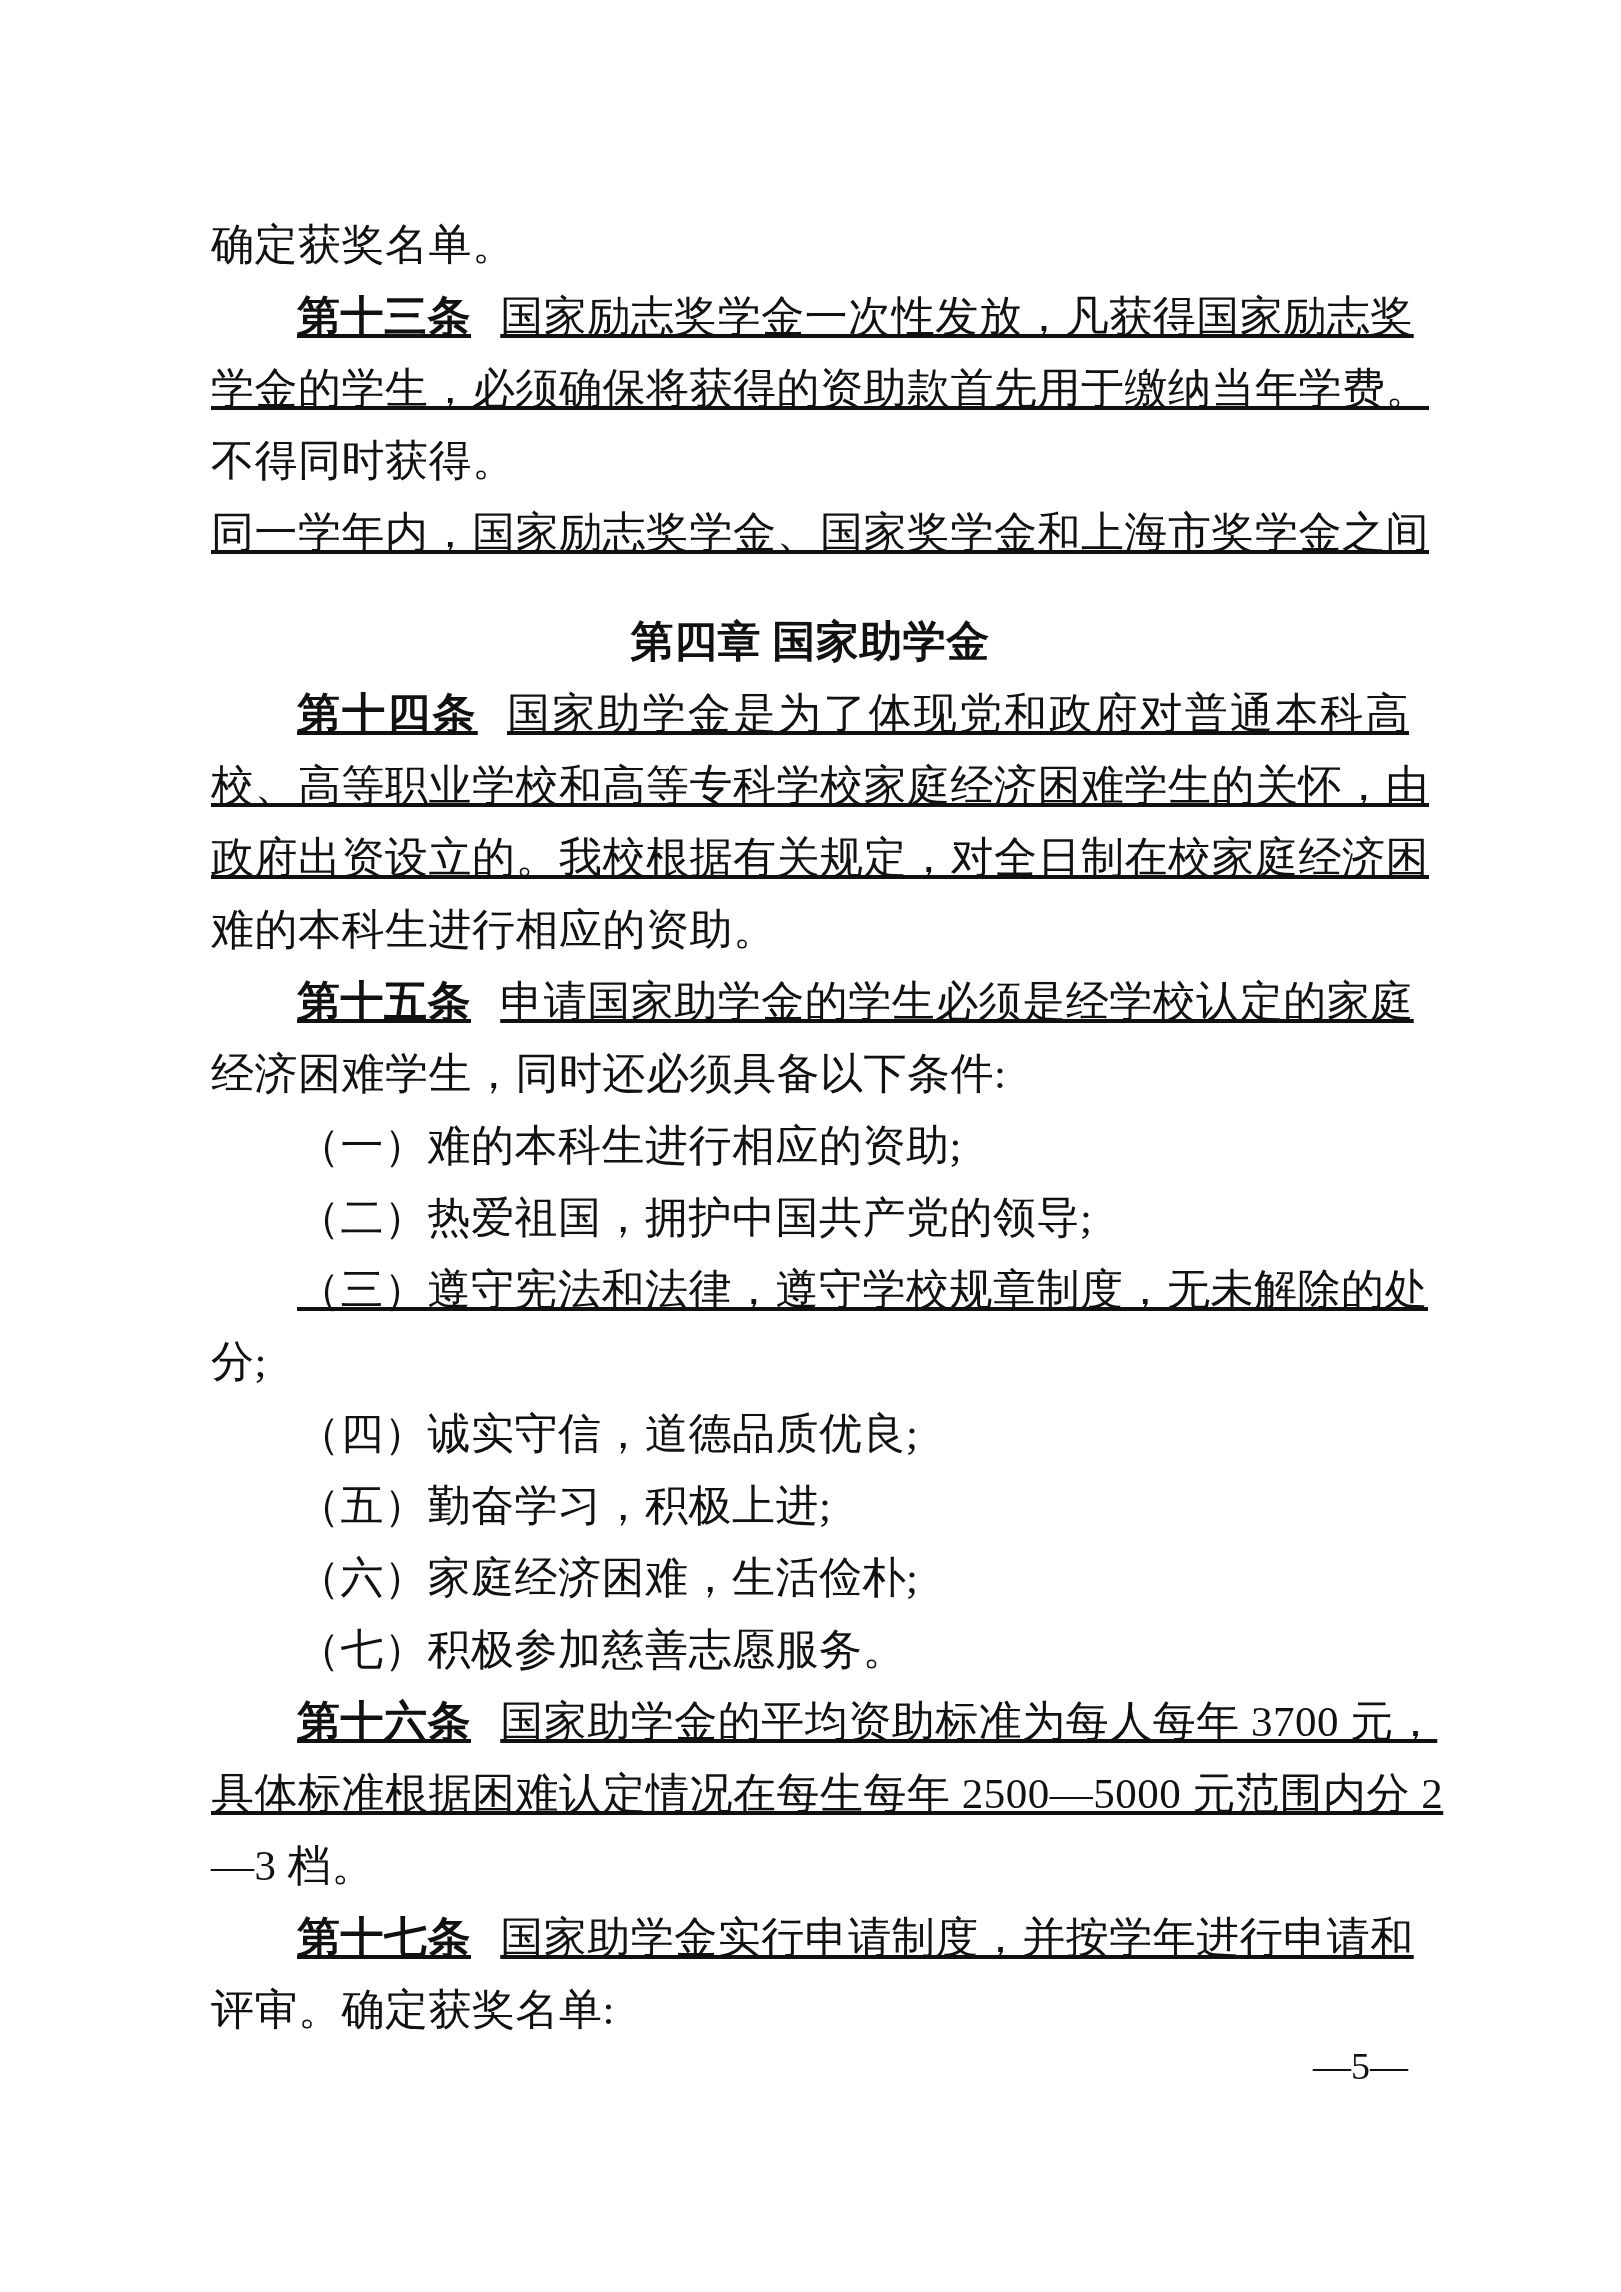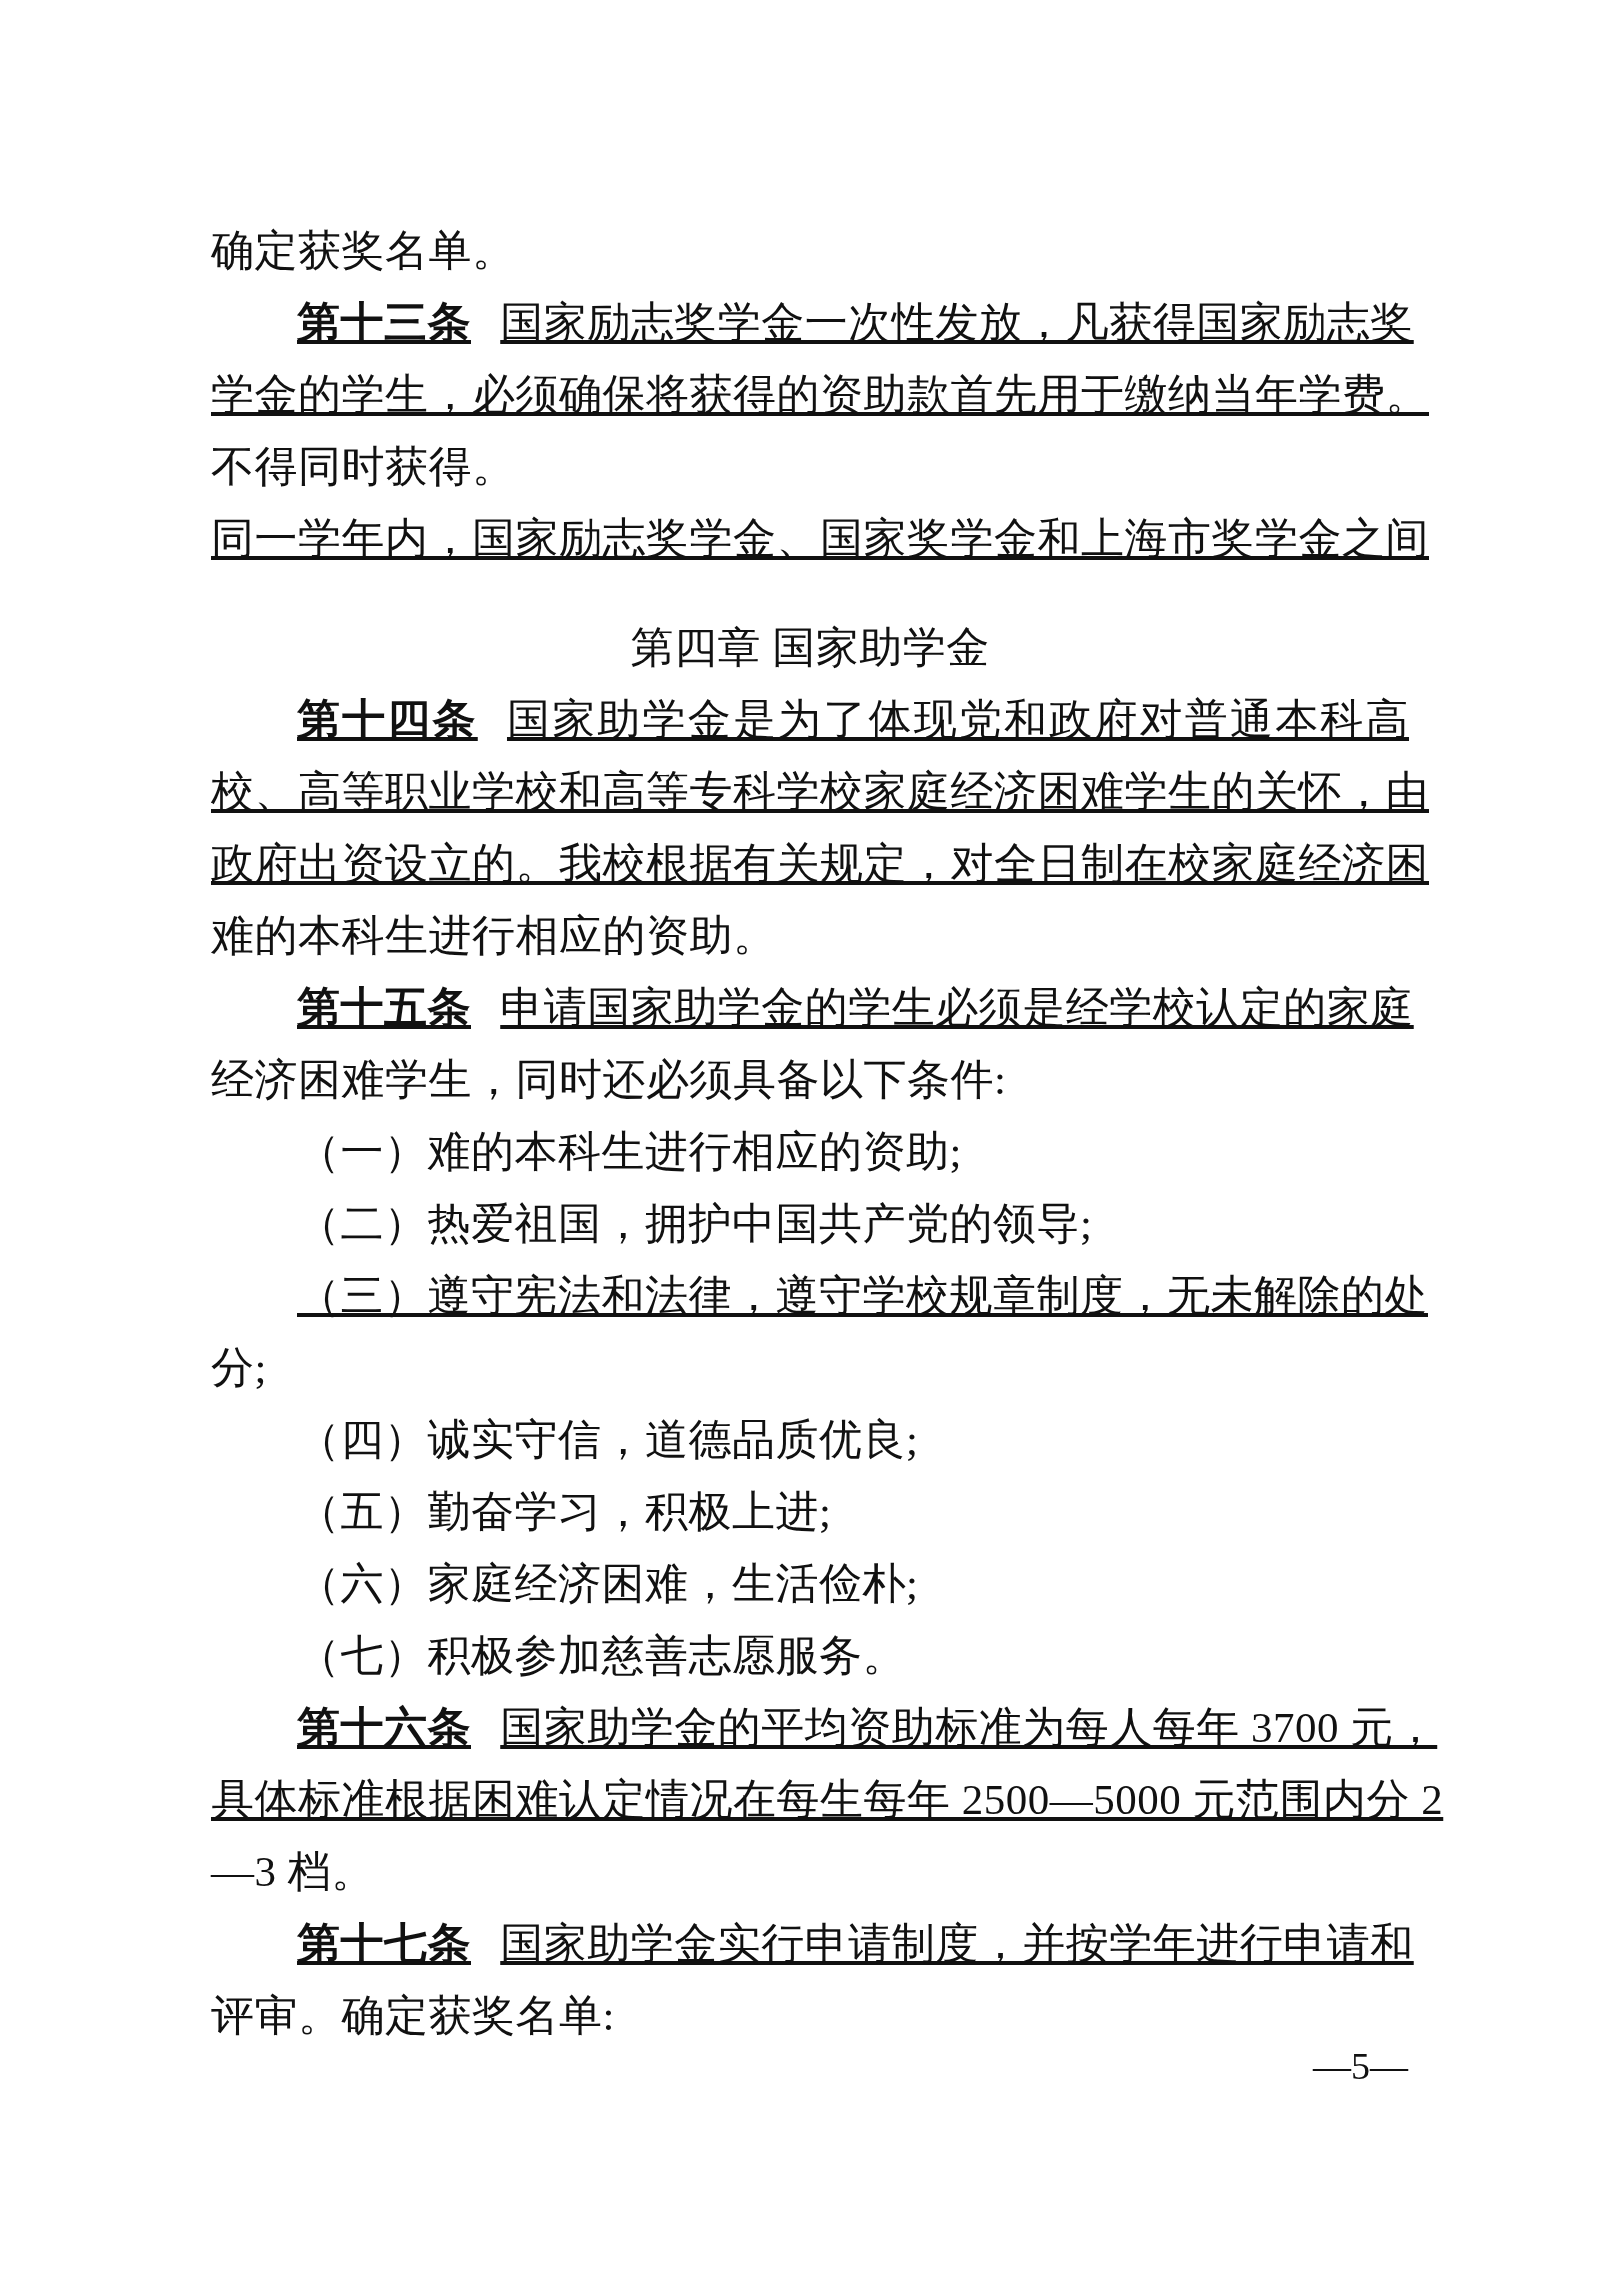--- a/index.html
+++ b/index.html
@@ -12,21 +12,21 @@
     width: 1621px;
     height: 2293px;
     background: #ffffff;
     overflow: hidden;
     font-family: "Liberation Serif", "DejaVu Serif", serif;
     color: #111111;
   }
   .textblock {
     position: absolute;
     left: 211px;
-    top: 215px;
+    top: 209px;
     width: 1198px;
   }
   .ln {
     font-size: 43px;
     line-height: 72px;
     height: 72px;
     white-space: nowrap;
     letter-spacing: 0.5px;
   }
   
@@ -44,21 +44,21 @@
   .ind {
     text-indent: 2em;
   }
   
   .term {
     font-weight: bold;
     margin-right: 0.68em;
   }
   
   .heading {
-    font-weight: normal;
+    font-weight: bold;
     text-align: center;
     text-align-last: center;
     margin-top: 37px;
   }
   .pagenum {
     position: absolute;
     top: 2044px;
     right: 213px;
     font-size: 38px;
     line-height: 45px;

